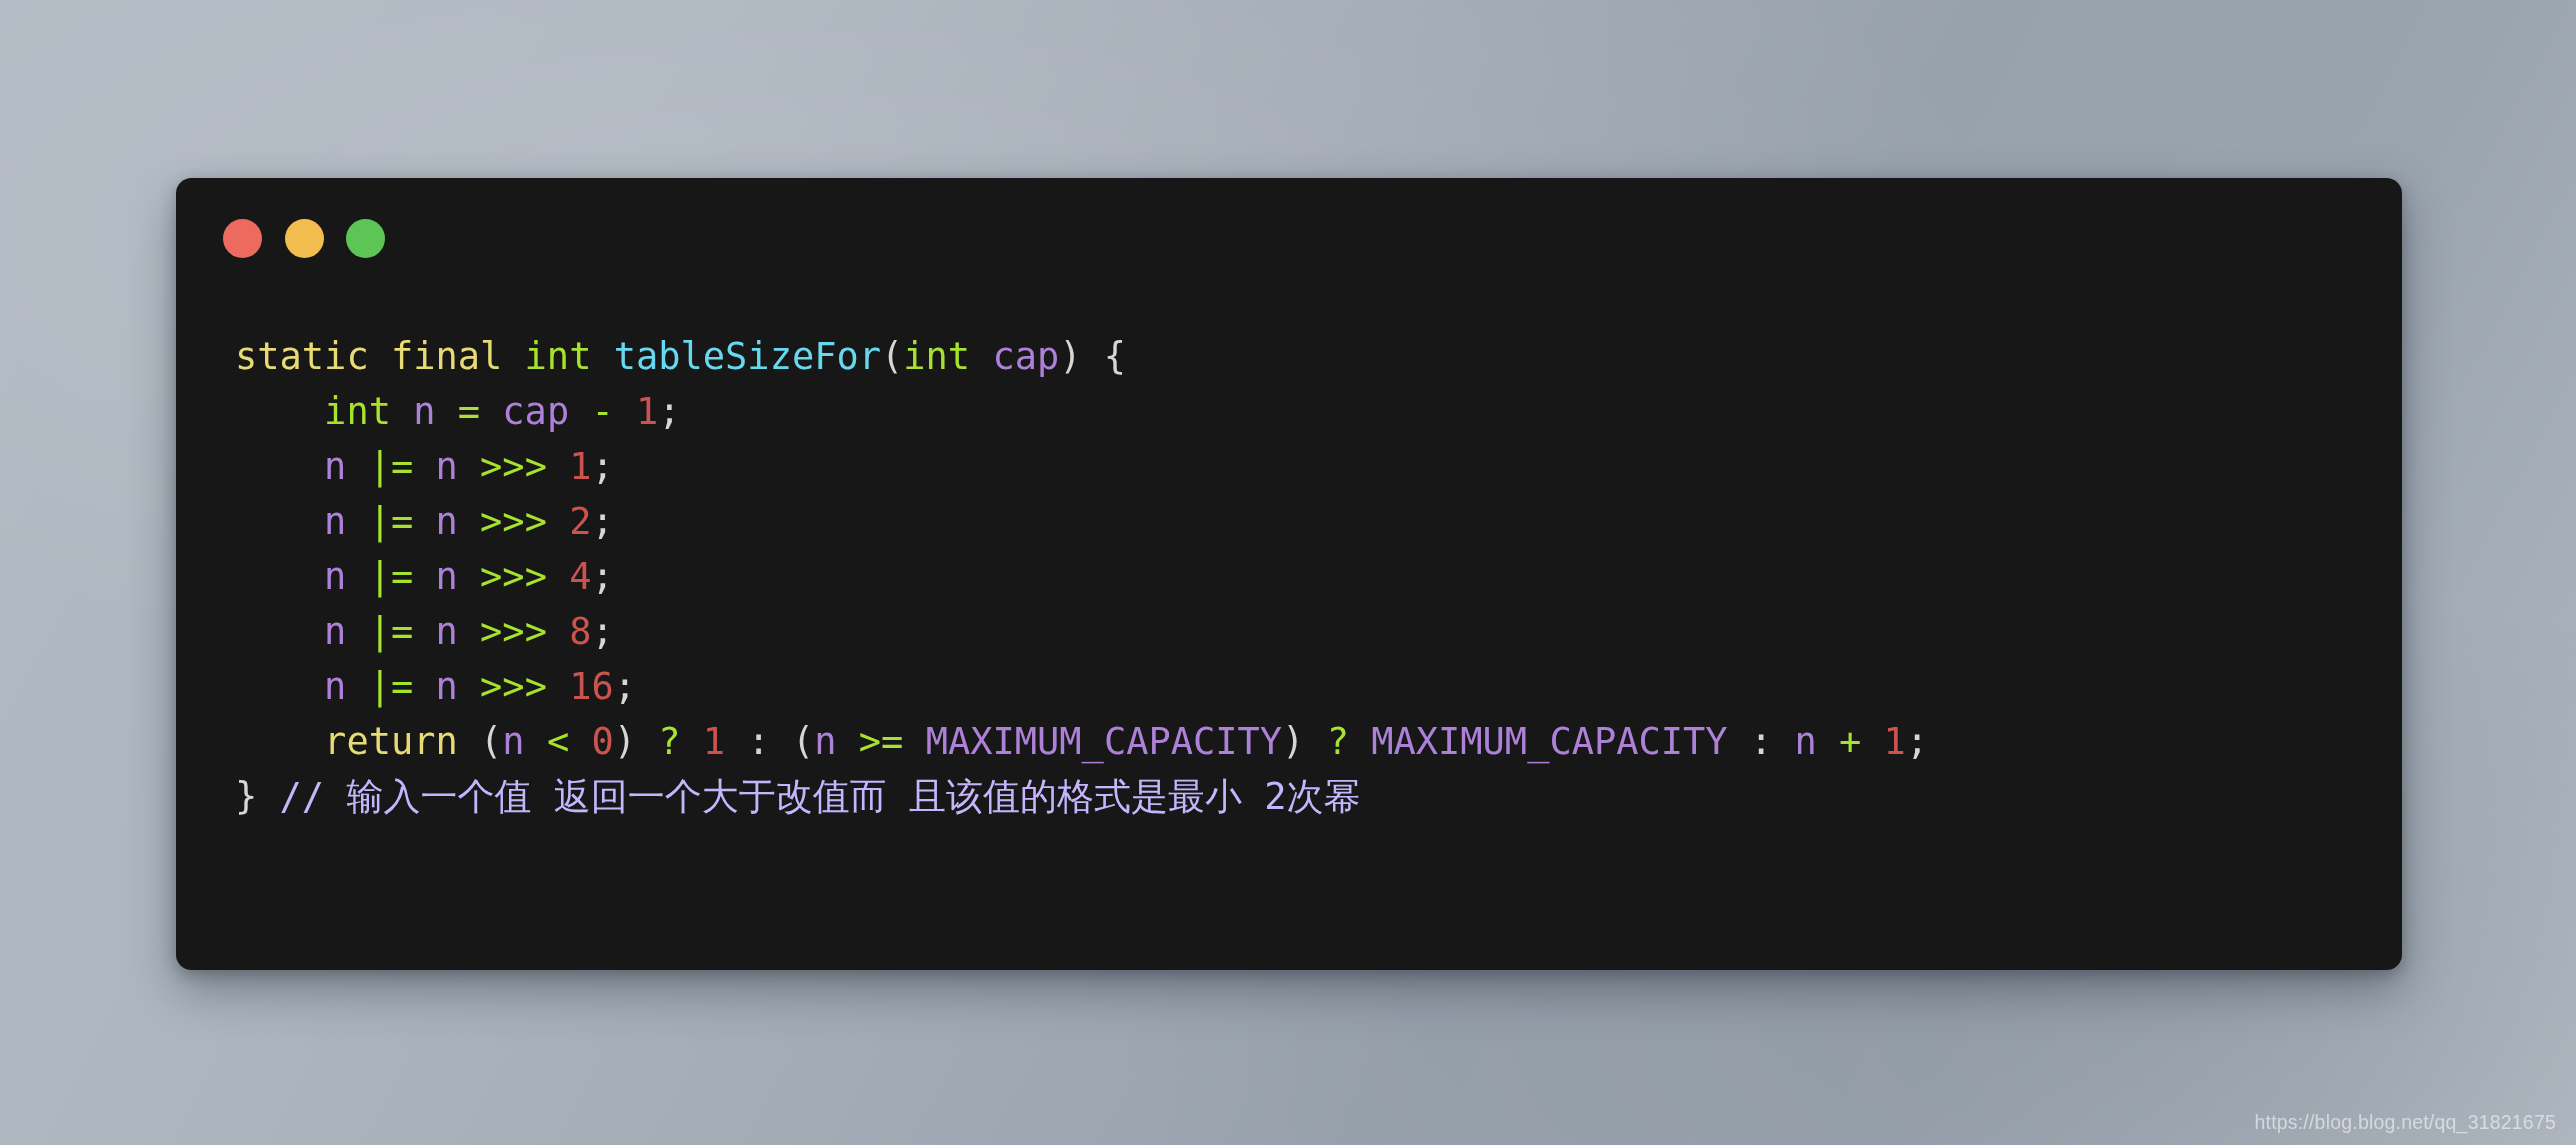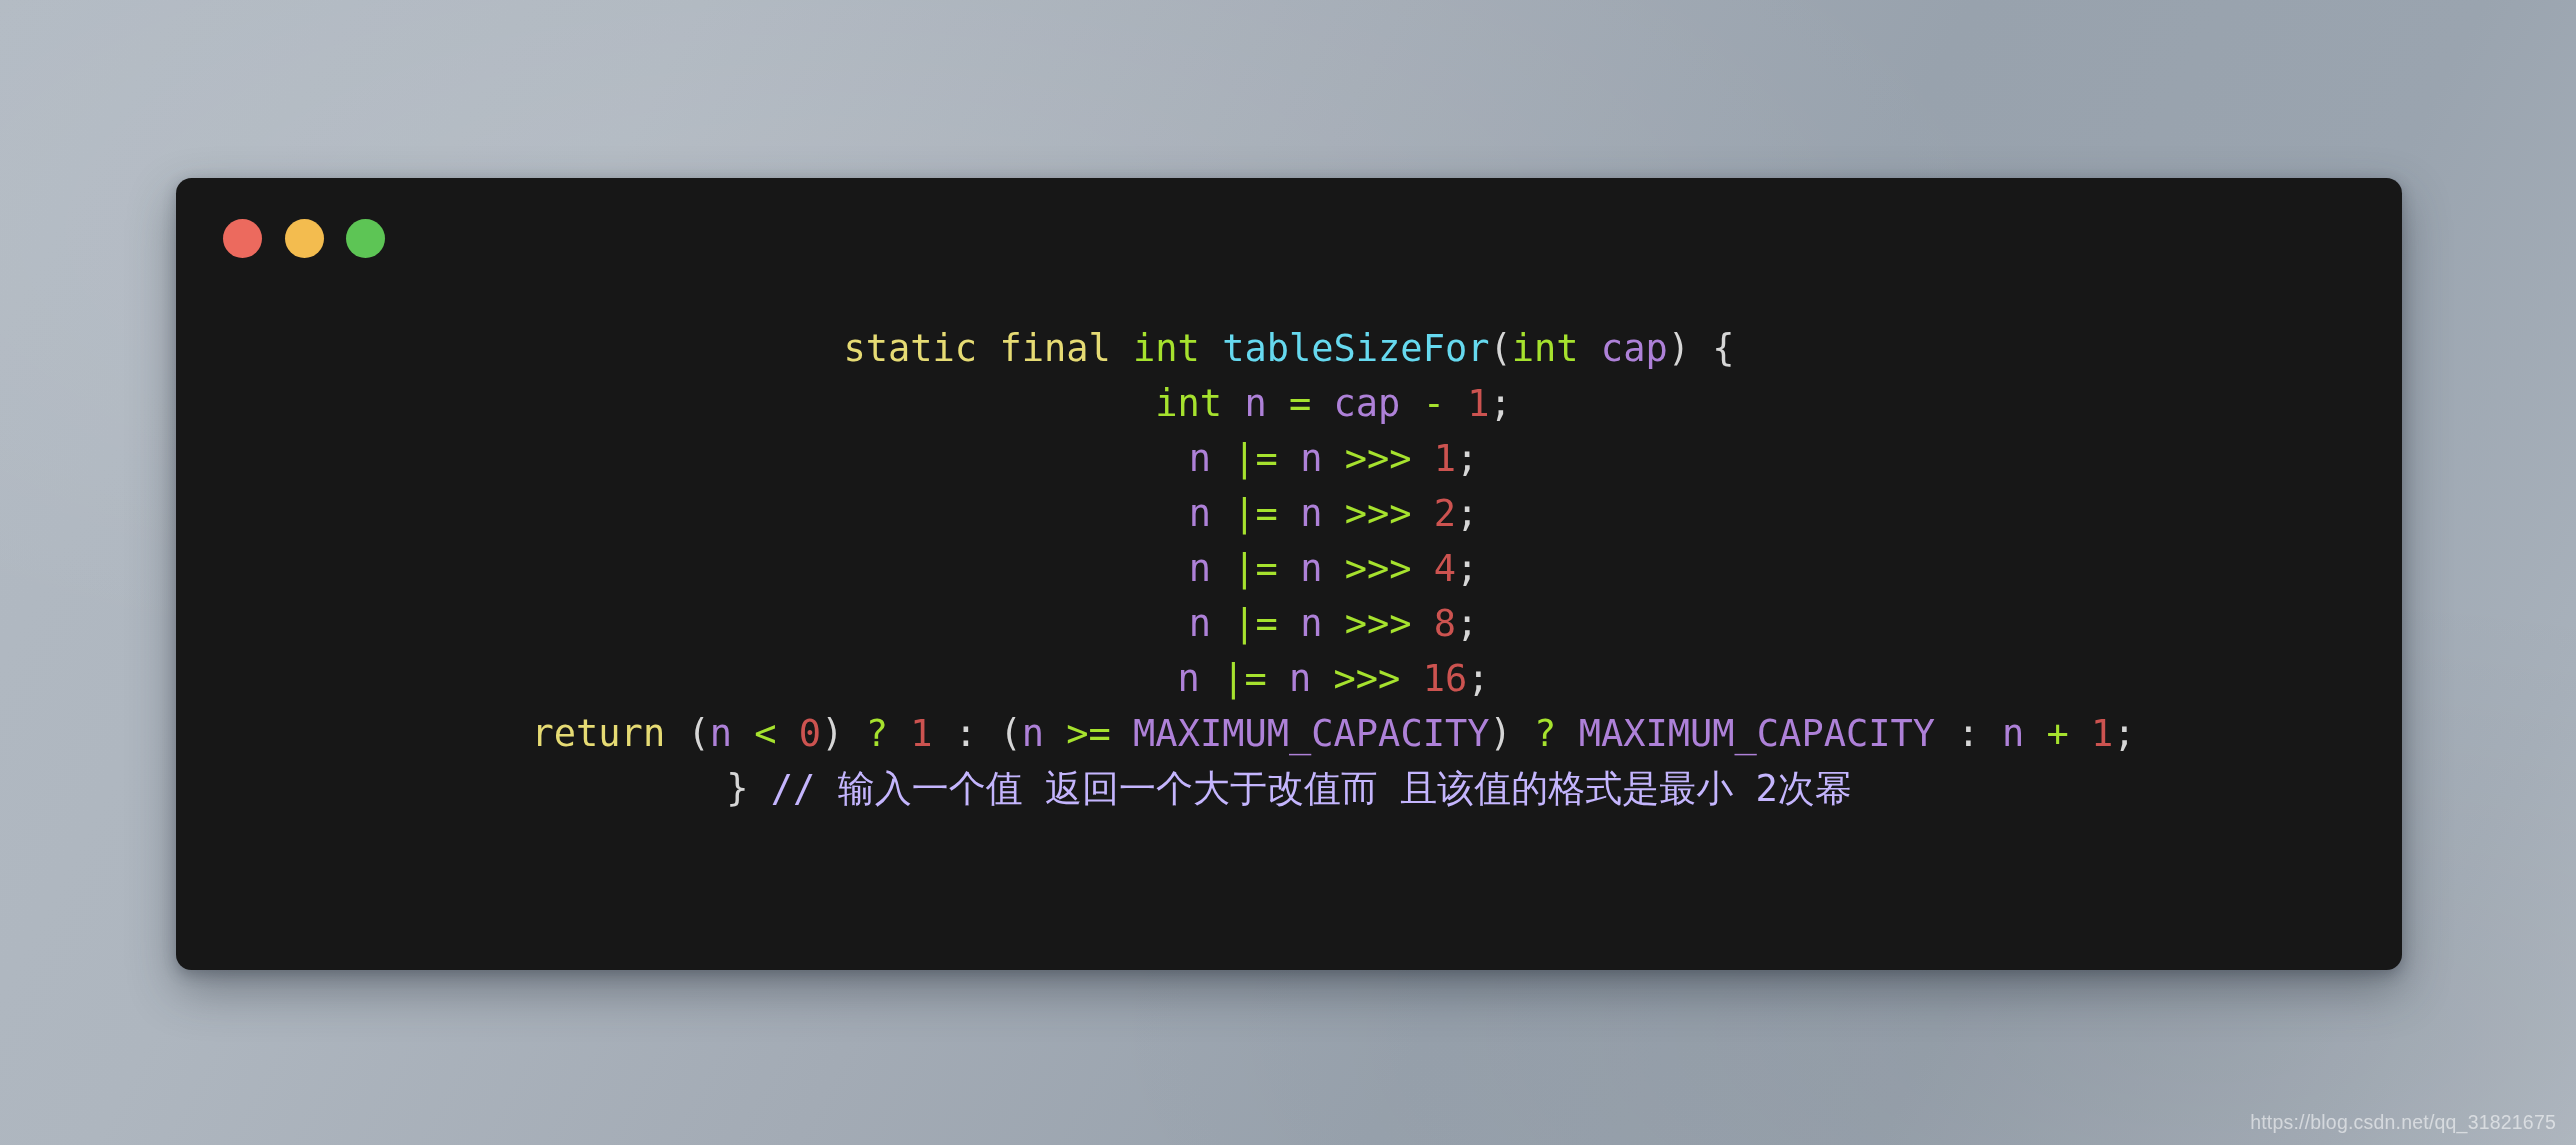--- a/index.html
+++ b/index.html
@@ -89,28 +89,27 @@
     position: absolute;
     left: 0;
     top: 92px;
     right: 0;
     bottom: 0;
     padding: 47px 47px 0 47px;
     box-sizing: border-box;
   }
 
   pre#code-block {
-    margin: 4px;
+    margin: 12px;
     font-family: "DejaVu Sans Mono", monospace;
     font-size: 37px;
     line-height: 55px;
     letter-spacing: 0px;
     white-space: pre;
     color: #e4e4e4;
-    text-align: center;
     -webkit-font-smoothing: antialiased;
   }
   .ln { display: block; min-height: 55px; }
 
   
   .t-kw       { color: #e6db74; }  
   .t-type     { color: #a6e22e; }  
   .t-fn       { color: #66d9ef; }  
   .t-var      { color: #ae81d8; }  
   .t-op       { color: #a6e22e; }  
@@ -146,16 +145,16 @@
         <span class="dot dot-max"></span>
       </div>
     </div>
 
     <div id="code-area">
       <pre id="code-block"><span class="ln"><span class="t-kw">static final</span><span> </span><span class="t-type">int</span><span> </span><span class="t-fn">tableSizeFor</span><span class="t-punc">(</span><span class="t-type">int</span><span> </span><span class="t-var">cap</span><span class="t-punc">)</span><span> </span><span class="t-punc">{</span></span><span class="ln"><span>    </span><span class="t-type">int</span><span> </span><span class="t-var">n</span><span> </span><span class="t-op">=</span><span> </span><span class="t-var">cap</span><span> </span><span class="t-op">-</span><span> </span><span class="t-num">1</span><span class="t-punc">;</span></span><span class="ln"><span>    </span><span class="t-var">n</span><span> </span><span class="t-op">|=</span><span> </span><span class="t-var">n</span><span> </span><span class="t-op">&gt;&gt;&gt;</span><span> </span><span class="t-num">1</span><span class="t-punc">;</span></span><span class="ln"><span>    </span><span class="t-var">n</span><span> </span><span class="t-op">|=</span><span> </span><span class="t-var">n</span><span> </span><span class="t-op">&gt;&gt;&gt;</span><span> </span><span class="t-num">2</span><span class="t-punc">;</span></span><span class="ln"><span>    </span><span class="t-var">n</span><span> </span><span class="t-op">|=</span><span> </span><span class="t-var">n</span><span> </span><span class="t-op">&gt;&gt;&gt;</span><span> </span><span class="t-num">4</span><span class="t-punc">;</span></span><span class="ln"><span>    </span><span class="t-var">n</span><span> </span><span class="t-op">|=</span><span> </span><span class="t-var">n</span><span> </span><span class="t-op">&gt;&gt;&gt;</span><span> </span><span class="t-num">8</span><span class="t-punc">;</span></span><span class="ln"><span>    </span><span class="t-var">n</span><span> </span><span class="t-op">|=</span><span> </span><span class="t-var">n</span><span> </span><span class="t-op">&gt;&gt;&gt;</span><span> </span><span class="t-num">16</span><span class="t-punc">;</span></span><span class="ln"><span>    </span><span class="t-kw">return</span><span> </span><span class="t-punc">(</span><span class="t-var">n</span><span> </span><span class="t-op">&lt;</span><span> </span><span class="t-num">0</span><span class="t-punc">)</span><span> </span><span class="t-op">?</span><span> </span><span class="t-num">1</span><span> </span><span class="t-punc">:</span><span> </span><span class="t-punc">(</span><span class="t-var">n</span><span> </span><span class="t-op">&gt;=</span><span> </span><span class="t-var">MAXIMUM_CAPACITY</span><span class="t-punc">)</span><span> </span><span class="t-op">?</span><span> </span><span class="t-var">MAXIMUM_CAPACITY</span><span> </span><span class="t-punc">:</span><span> </span><span class="t-var">n</span><span> </span><span class="t-op">+</span><span> </span><span class="t-num">1</span><span class="t-punc">;</span></span><span class="ln"><span class="t-punc">}</span><span> </span><span class="t-comment">// 输入一个值 返回一个大于改值而 且该值的格式是最小 2次幂</span></span></pre>
     </div>
 
   </div>
 
-  <div id="watermark">https://blog.csdn.net/qq_31821675</div>
+  <div id="watermark">https://blog.blog.net/qq_31821675</div>
 
 </div>
 
 
 </body></html>

